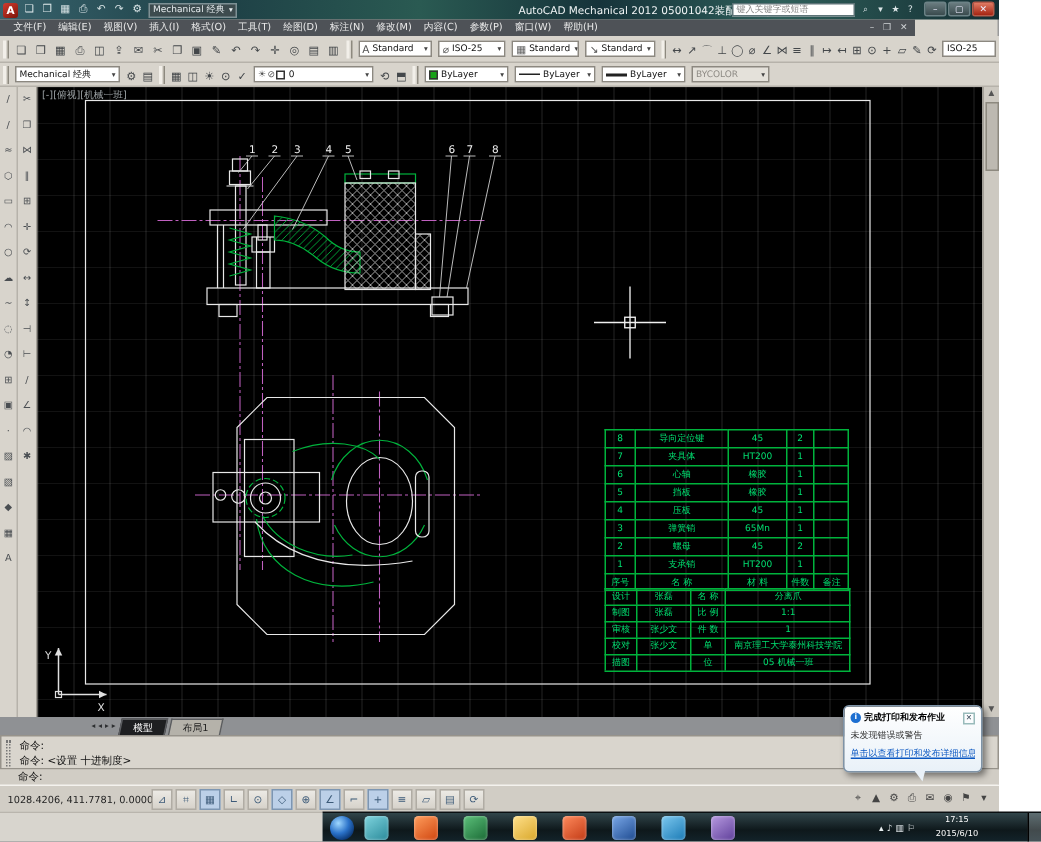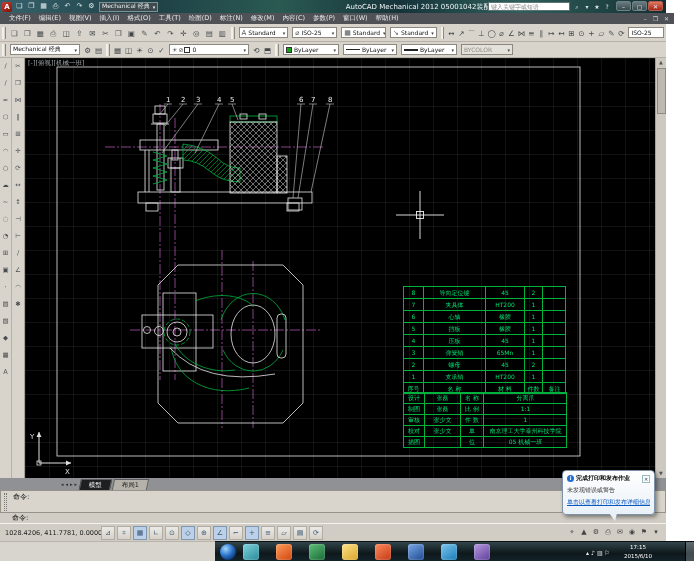--- a/index.html
+++ b/index.html
@@ -25,21 +25,21 @@
   .infocenter{position:absolute;left:488px;top:2px;display:flex;align-items:center;gap:2px}
   .icsearch{width:82px;height:9px;background:#fff;border:1px solid #5d7377;color:#8a8a8a;font-size:6px;
     line-height:8px;padding:0 2px;overflow:hidden;white-space:nowrap}
   .icbtn{width:10px;height:9px;font-size:6px;color:#dce5e7;text-align:center;line-height:9px}
   .winbtns{position:absolute;right:3px;top:1px;display:flex;gap:1px}
   .wb{width:15px;height:10px;border:1px solid #6c8286;border-radius:2px;background:linear-gradient(#6a7c80,#3a4b4e);
     color:#eef;font-size:6px;text-align:center;line-height:9px}
   .wb.close{background:linear-gradient(#e07a63,#a52513);border-color:#b65a49}
 
   
-  #menubar{position:absolute;left:0;top:13px;width:674px;height:11px;background:#4e5257;display:flex;align-items:center;
+  #menubar{position:absolute;left:0;top:13px;width:610px;height:11px;background:#4e5257;display:flex;align-items:center;
     color:#e9e9e9;font-size:6.5px;padding-left:5px}
   .menu-item{padding:0 4px;white-space:nowrap}
   .mdiwin{position:absolute;right:3px;top:0;color:#cfd2d5;font-size:6px;letter-spacing:2px;line-height:11px}
 
   
   .toolbar{position:absolute;left:0;width:666px;background:#d8d4cc;border-bottom:1px solid #b6b2aa;display:flex;align-items:center}
   #tb1{top:24px;height:18px}
   #tb2{top:42px;height:16px}
   .grip{width:4px;height:12px;border-left:2px solid #f2efe9;border-right:1px solid #8d897f;margin:0 2px}
   .tbtn2{width:13px;height:13px;font-size:7.5px;color:#43474a;text-align:center;line-height:13px;border:1px solid transparent}
@@ -616,20 +616,21 @@
           <span class="tabnav"><span>▸</span></span>
         </span>
       <span class="tab active"><span>模型</span></span>
       <span class="tab inactive"><span>布局1</span></span>
     </div>
 
     <div id="cmdhist">
       <div class="gripv"></div>
 
     <div class="cmdline">命令:</div>
+        <div class="cmdline">命令: &lt;设置 十进制度&gt;</div>
       </div>
     <div id="cmdprompt">命令:</div>
 
     <div id="statusbar">
       <span id="coords">1028.4206, 411.7781, 0.0000</span>
       <span style="display:flex">
 
       <span class="stbtn"><span>⊿</span></span>
           <span class="stbtn"><span>⌗</span></span>
           <span class="stbtn on"><span>▦</span></span>

